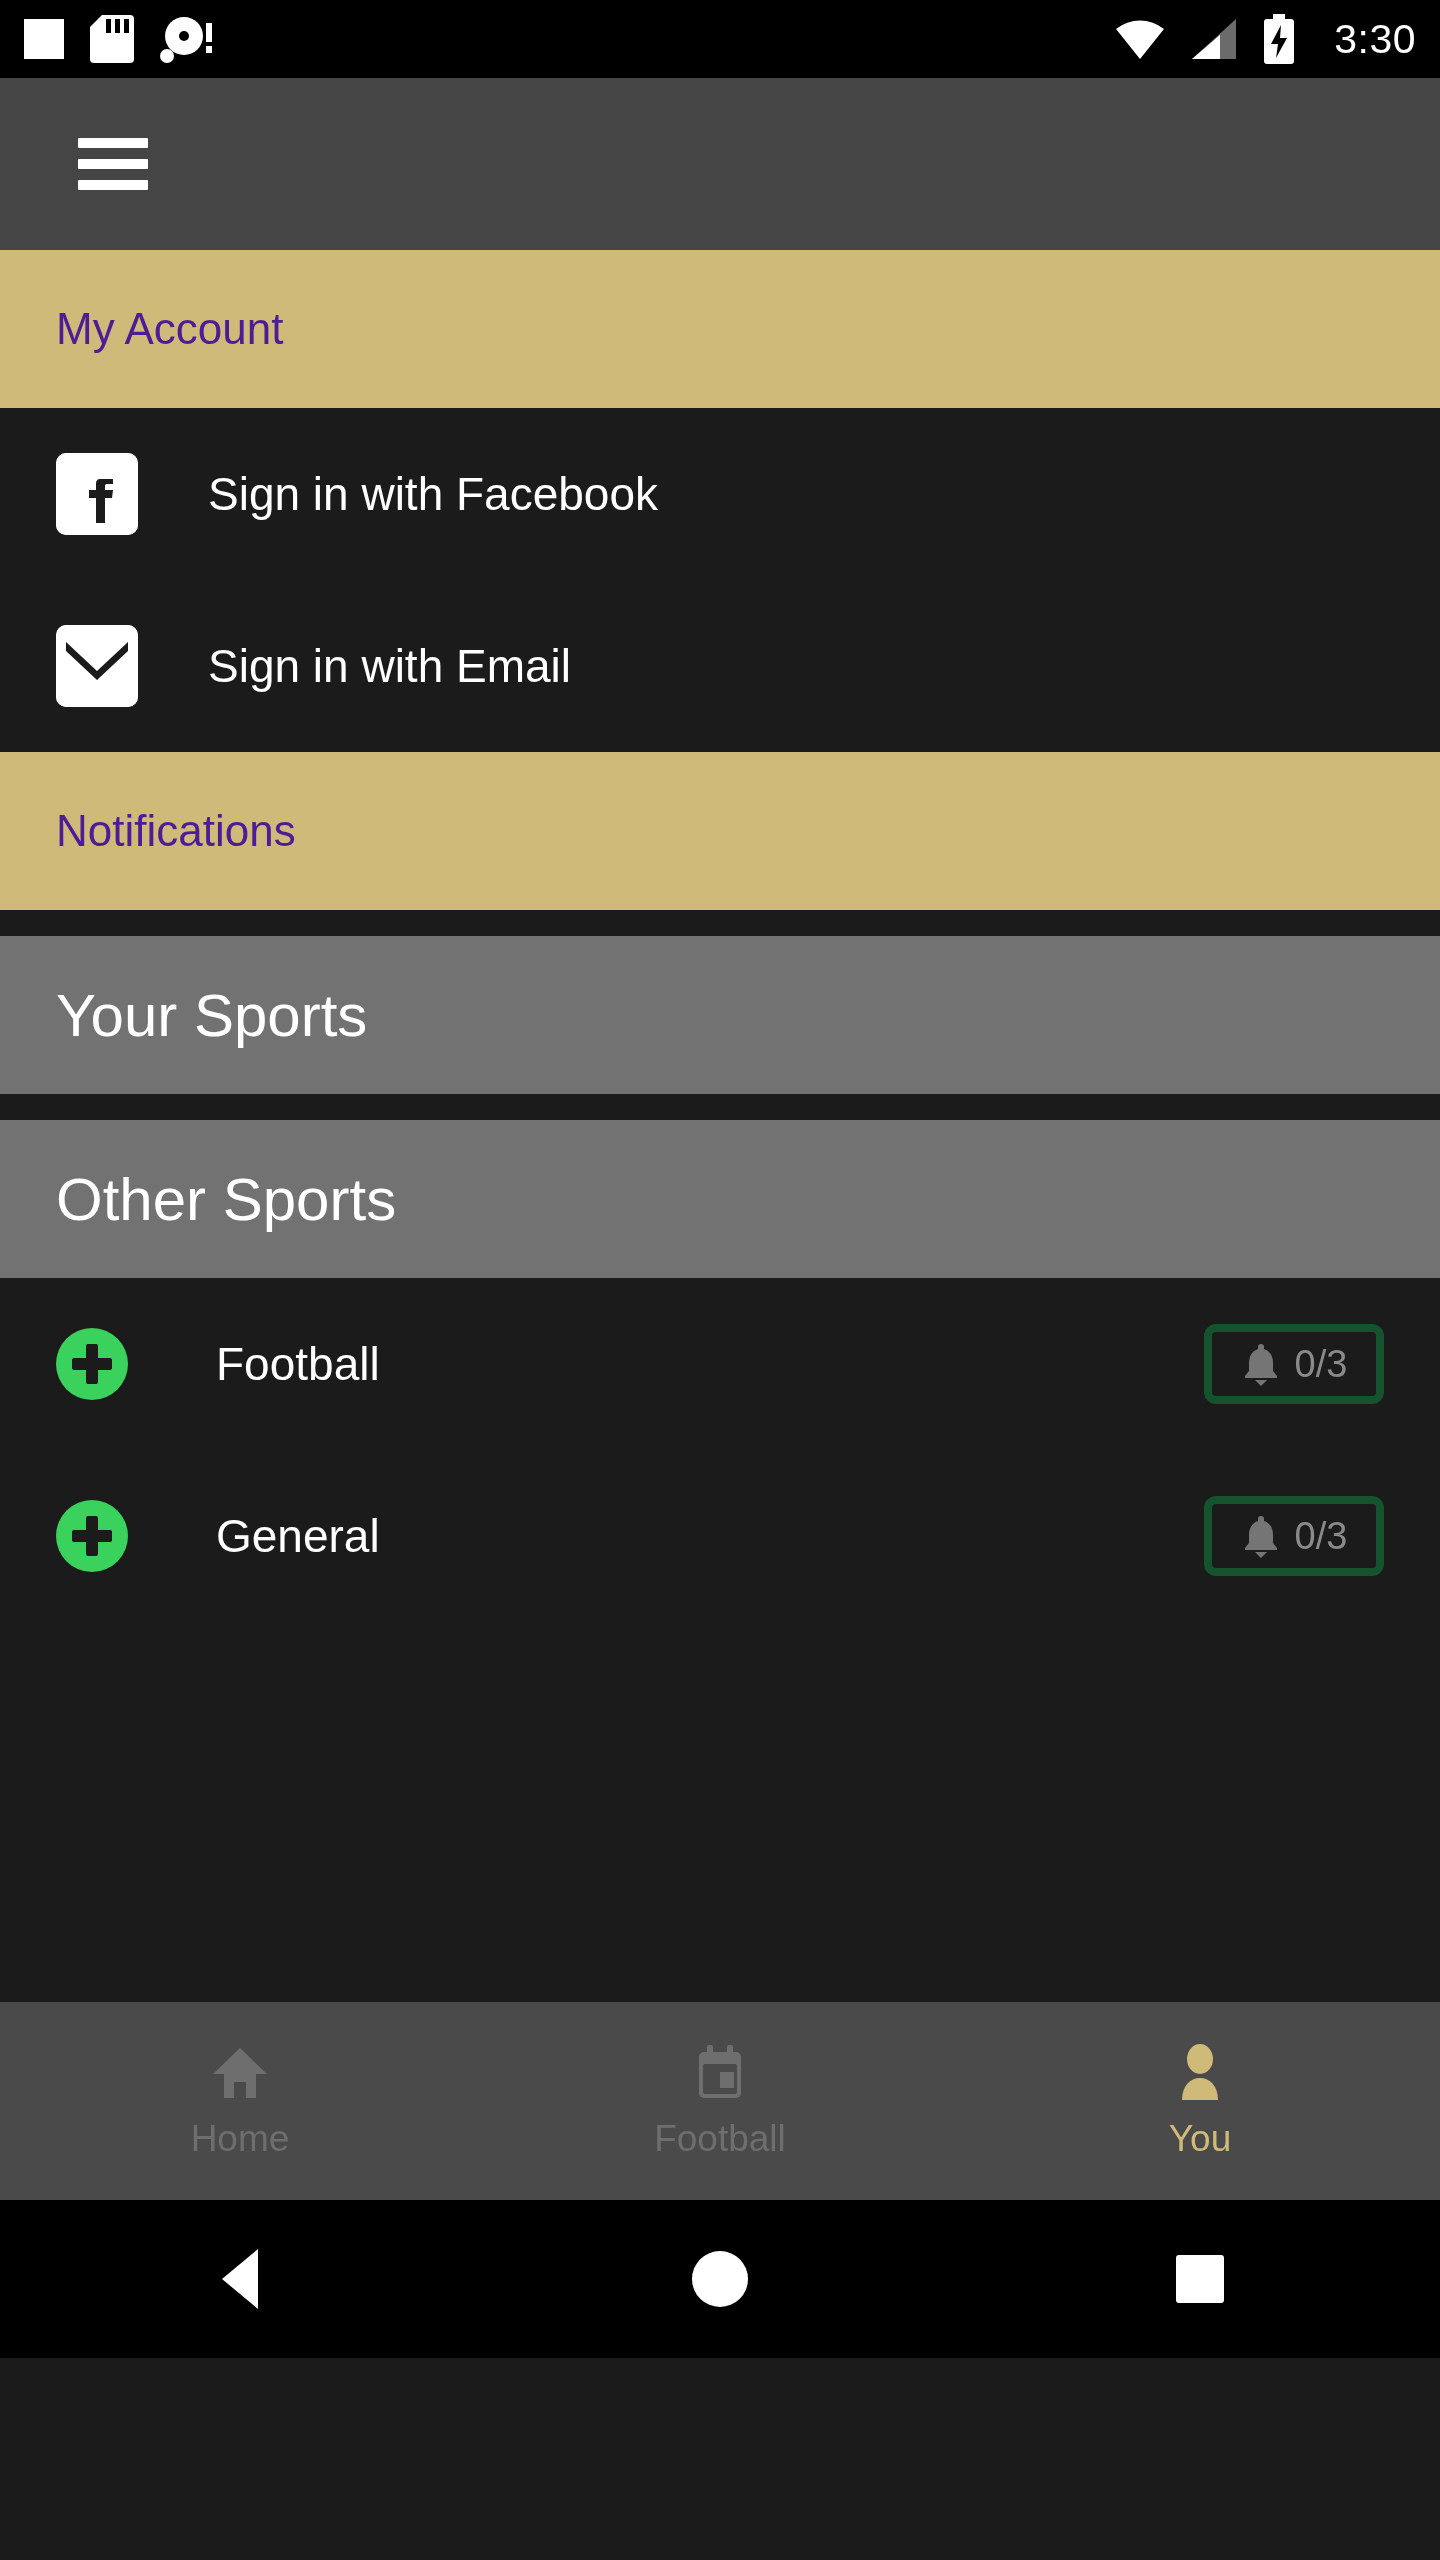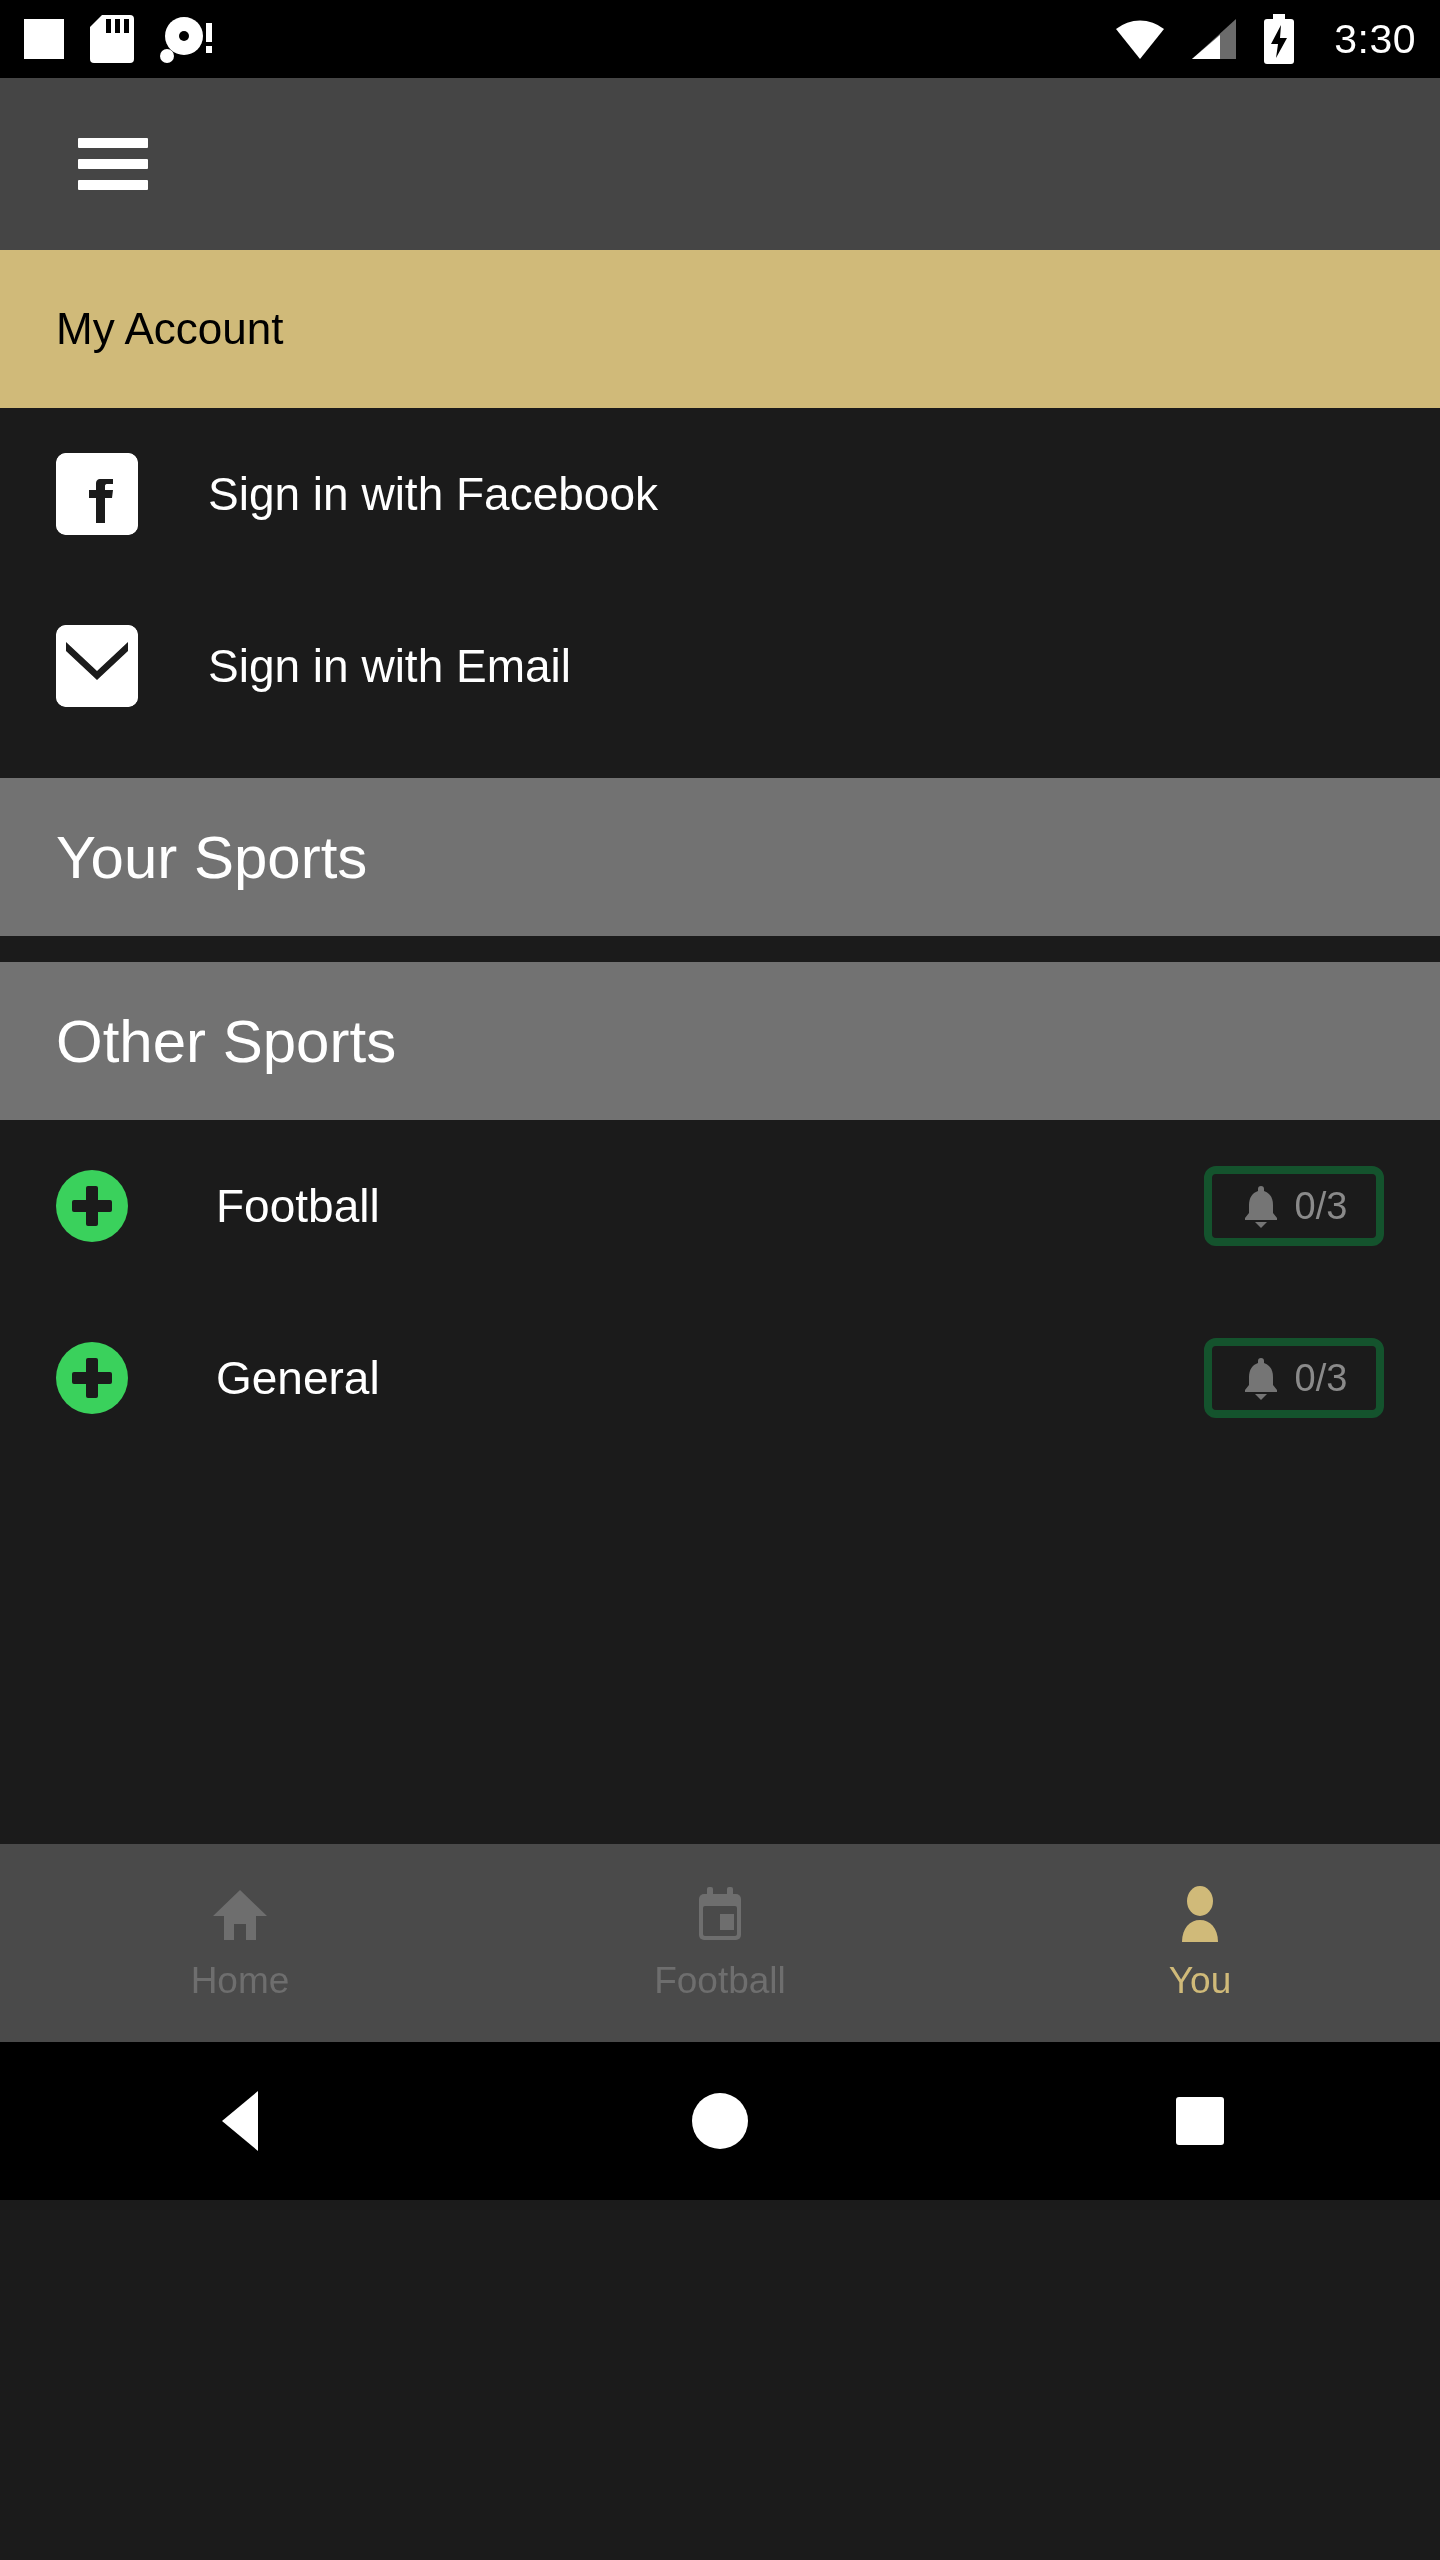--- a/index.html
+++ b/index.html
@@ -30,21 +30,21 @@
     width:70px; height:52px; display:flex; flex-direction:column;
     justify-content:space-between; cursor:pointer;
   }
   .hamburger span { display:block; height:10px; background:#fff; border-radius:1px; }
 
   
   .section-tan {
     background:#d0ba79; height:158px; display:flex; align-items:center;
     padding-left:56px;
   }
-  .section-tan .label { color:#000000; font-size:44px; }
+  .section-tan .label { color:#4c1d95; font-size:44px; }
 
   .section-gray {
     background:#727272; height:158px; display:flex; align-items:center;
     padding-left:56px;
   }
   .section-gray .label { color:#fff; font-size:60px; }
 
   .gap-dark { background:#1b1b1b; height:26px; }
 
   
@@ -175,20 +175,23 @@
         <svg width="82" height="82" viewBox="0 0 82 82">
           <rect width="82" height="82" rx="10" fill="#fff"></rect>
           <path d="M10 17 L41 46 L72 17 L72 26 L41 55 L10 26 Z" fill="#1b1b1b"></path>
         </svg>
       </div>
       <div class="row-label">Sign in with Email</div>
     </div>
 
   </div>
 
+  <div class="section-tan">
+    <div class="label">Notifications</div>
+  </div>
 
   <div class="gap-dark"></div>
 
   <div class="section-gray">
     <div class="label">Your Sports</div>
   </div>
 
   <div class="gap-dark"></div>
 
   <div class="section-gray">

